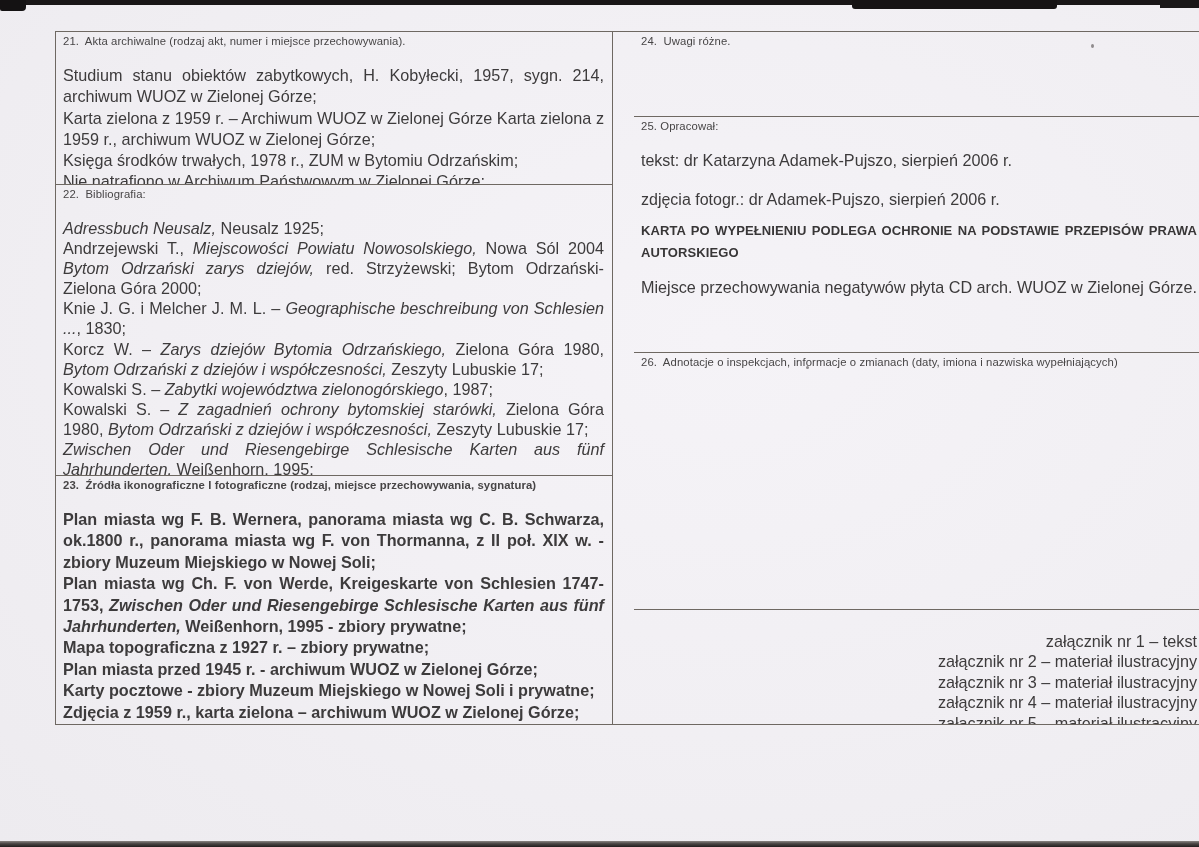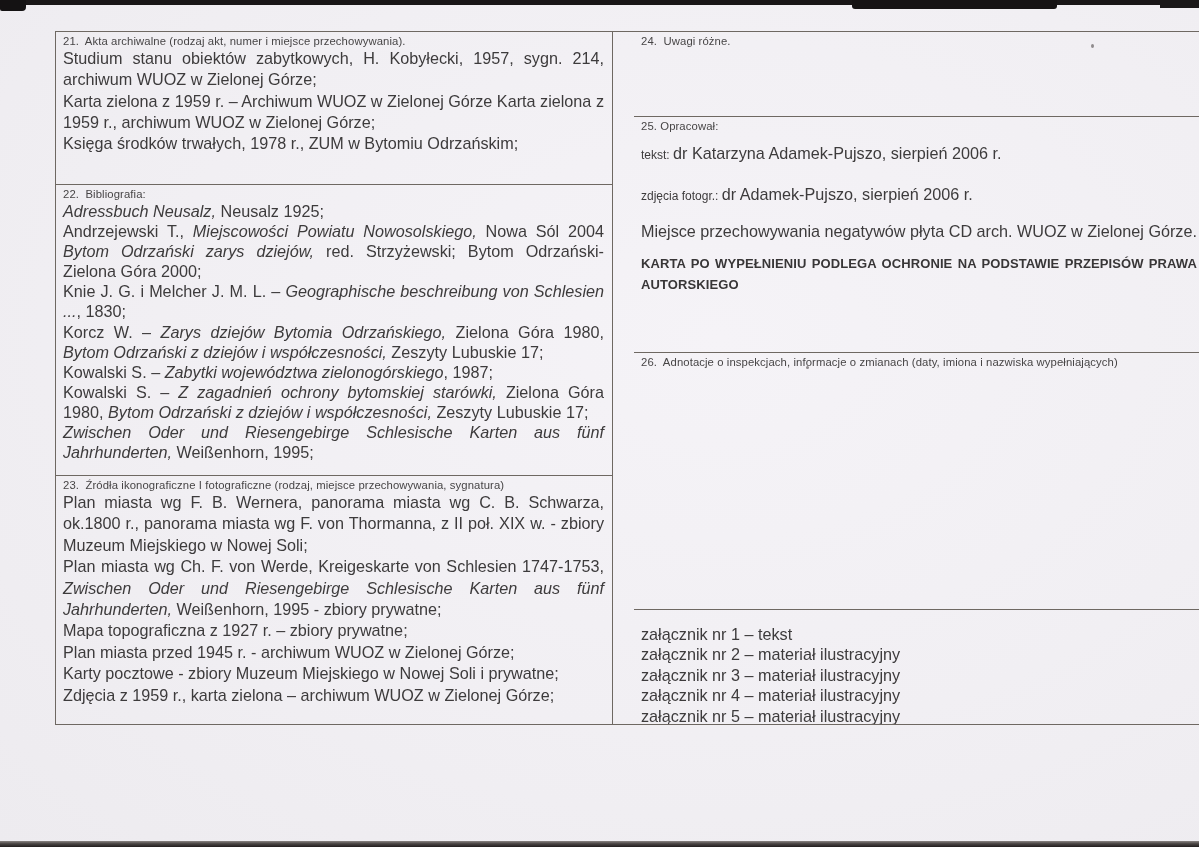--- a/index.html
+++ b/index.html
@@ -24,36 +24,36 @@
   .speck-b{left:1091px;top:44px;width:3px;height:4px;}
 
   
   .card-table{position:absolute;left:55px;top:31px;width:1128px;height:692px;border:1px solid #6e6862;padding-left:48px;}
   .cell{position:absolute;box-sizing:border-box;overflow:hidden;padding:3px 8px 2px 7px;}
   .col-l{left:0;width:557px;border-right:1px solid #6e6862;}
   .col-r{left:578px;width:571px;}
   .hb{border-bottom:1px solid #6e6862;}
   .c21{top:0;height:153px;}
   .c22{top:153px;height:291px;}
-  .c23{top:444px;height:248px;}
+  .c23{top:444px;height:248px;font-weight:bold;}
   .c24{top:0;height:85px;}
   .c25{top:85px;height:236px;}
   .c26{top:321px;height:257px;}
   .c27{top:578px;height:114px;}
   
 
   .label{font-size:11.3px;color:#474546;white-space:pre-wrap;letter-spacing:.1px;}
-  .body{margin-top:1px;}
+  .body{margin-top:18px;}
   .para{margin:0;text-align:justify;font-size:16.2px;line-height:21.3px;}
   .c22 .para{line-height:20.1px;}
   .c23 .para{line-height:21.4px;}
   .c25 .para{line-height:21.5px;}
-  .c27 .para{line-height:20.4px;text-align:left;}
+  .c27 .para{line-height:20.4px;text-align:right;}
   .it{font-style:italic;}
-  .sm{font-size:12px;}
+  .sm{font-size:16px;}
   .g1{margin-top:11px;}
   .g2{margin-top:17px;}
   .g3{margin-top:14px;}
   .notice{margin-top:10px;font-size:13px;font-weight:bold;line-height:17px;letter-spacing:.1px;color:#383637;}
 </style>
 </head>
 <body>
 
 <div class="page">
 
@@ -65,20 +65,21 @@
   <div class="speck speck-b"></div>
 
   <div class="card-table">
 
     <div class="cell col-l hb c21">
       <div class="label">21.  Akta archiwalne (rodzaj akt, numer i miejsce przechowywania).</div>
       <div class="body">
           <p class="para"><span>Studium stanu obiektów zabytkowych, H. Kobyłecki, 1957, sygn. 214, archiwum WUOZ w Zielonej Górze;</span></p>
           <p class="para"><span>Karta zielona z 1959 r. – Archiwum WUOZ w Zielonej Górze Karta zielona z 1959 r., archiwum WUOZ w Zielonej Górze;</span></p>
           <p class="para"><span>Księga środków trwałych, 1978 r., ZUM w Bytomiu Odrzańskim;</span></p>
+          <p class="para"><span>Nie natrafiono w Archiwum Państwowym w Zielonej Górze;</span></p>
         </div>
     </div>
 
     <div class="cell col-l hb c22">
       <div class="label">22.  Bibliografia:</div>
       <div class="body">
           <p class="para"><span class="it">Adressbuch Neusalz,</span><span> Neusalz 1925;</span></p>
           <p class="para"><span>Andrzejewski T., </span><span class="it">Miejscowości Powiatu Nowosolskiego,</span><span> Nowa Sól 2004 </span><span class="it">Bytom Odrzański zarys dziejów,</span><span> red. Strzyżewski; Bytom Odrzański-Zielona Góra 2000;</span></p>
           <p class="para"><span>Knie J. G. i Melcher J. M. L. – </span><span class="it">Geographische beschreibung von Schlesien ...</span><span>, 1830;</span></p>
           <p class="para"><span>Korcz W. – </span><span class="it">Zarys dziejów Bytomia Odrzańskiego,</span><span> Zielona Góra 1980, </span><span class="it">Bytom Odrzański z dziejów i współczesności,</span><span> Zeszyty Lubuskie 17;</span></p>
@@ -103,22 +104,22 @@
     <div class="cell col-r hb c24">
       <div class="label">24.  Uwagi różne.</div>
       <div class="body"></div>
     </div>
 
     <div class="cell col-r hb c25">
       <div class="label">25. Opracował:</div>
       <div class="body">
           <p class="para g1"><span class="sm">tekst: </span><span>dr Katarzyna Adamek-Pujszo, sierpień 2006 r.</span></p>
           <p class="para g2"><span class="sm">zdjęcia fotogr.: </span><span>dr Adamek-Pujszo, sierpień 2006 r.</span></p>
+          <p class="para notice"><span>KARTA PO WYPEŁNIENIU PODLEGA OCHRONIE NA PODSTAWIE PRZEPISÓW PRAWA AUTORSKIEGO</span></p>
           <p class="para g3"><span>Miejsce przechowywania negatywów płyta CD arch. WUOZ w Zielonej Górze.</span></p>
-          <p class="para notice"><span>KARTA PO WYPEŁNIENIU PODLEGA OCHRONIE NA PODSTAWIE PRZEPISÓW PRAWA AUTORSKIEGO</span></p>
         </div>
     </div>
 
     <div class="cell col-r hb c26">
       <div class="label">26.  Adnotacje o inspekcjach, informacje o zmianach (daty, imiona i nazwiska wypełniających)</div>
       <div class="body"></div>
     </div>
 
     <div class="cell col-r c27">
       <div class="body">

